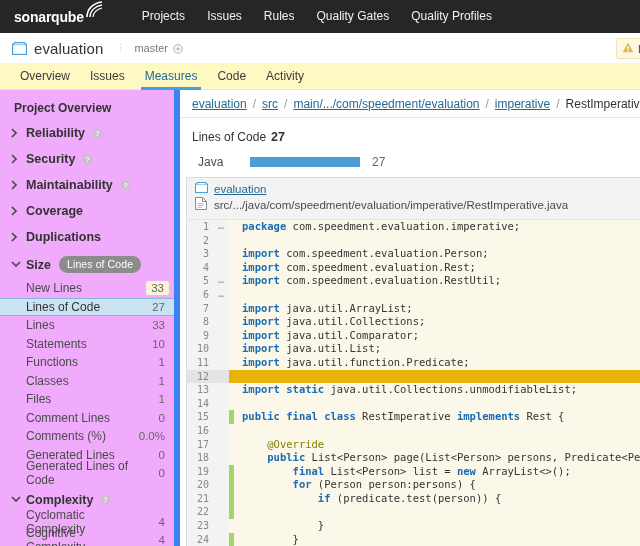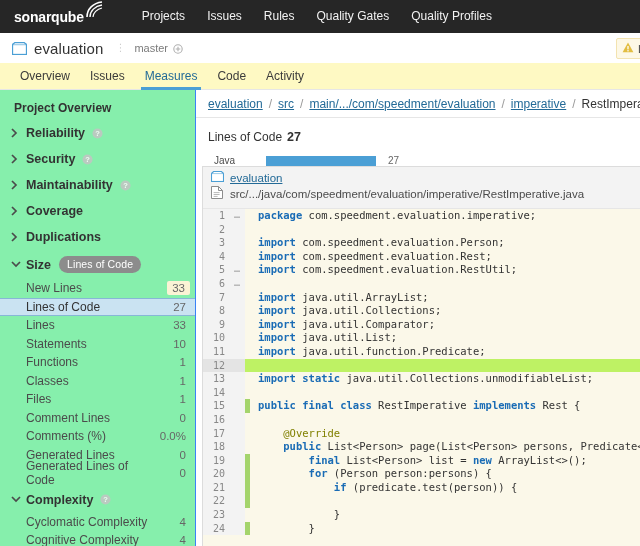--- a/index.html
+++ b/index.html
@@ -139,24 +139,24 @@
   }
 
   
   .body-wrap {
     display: flex;
     height: 456px;
   }
 
   
   .sidebar {
-    width: 196px;
+    width: 180px;
     flex: none;
-    background: #86efac;
-    border-right: 1px solid #3b82f6;
+    background: #f0abfc;
+    border-right: 6px solid #3b82f6;
     padding-top: 8px;
     overflow: hidden;
     position: relative;
   }
   .sb-title {
     font-size: 12px;
     font-weight: bold;
     color: #333;
     padding: 3px 0 5px 14px;
   }
@@ -247,23 +247,23 @@
   .measure-block { padding: 12px 12px 0 12px; }
   .measure-head {
     font-size: 12px;
     color: #333;
     margin-bottom: 11px;
   }
   .measure-head .mv { font-weight: bold; margin-left: 5px; font-size: 12.5px; }
   .lang-row {
     display: flex;
     align-items: center;
-    font-size: 10px;
+    font-size: 12px;
     color: #4b4b4b;
-    margin-bottom: 0;
+    margin-bottom: 8px;
     padding-left: 6px;
   }
   .lang-name { width: 52px; flex: none; }
   .bar-track { width: 110px; flex: none; }
   .bar-fill { height: 10px; background: #4b9fd5; }
   .lang-val { margin-left: 12px; color: #666; }
 
   
   .source {
     border-top: 1px solid #dcdcdc;
@@ -294,21 +294,21 @@
     font-size: 10.5px;
     line-height: 13.6px;
     background: #fbf8e9;
   }
   .cl {
     display: flex;
     align-items: stretch;
     height: 13.6px;
     white-space: pre;
   }
-  .cl.dim { background: #bef264; }
+  .cl.dim { background: #eab308; }
   .ln {
     width: 26px;
     flex: none;
     text-align: right;
     color: #888;
     background: #f3f3f3;
     padding-right: 4px;
     font-size: 10px;
   }
   .cl.dim .ln { background: #e4e4e4; }

